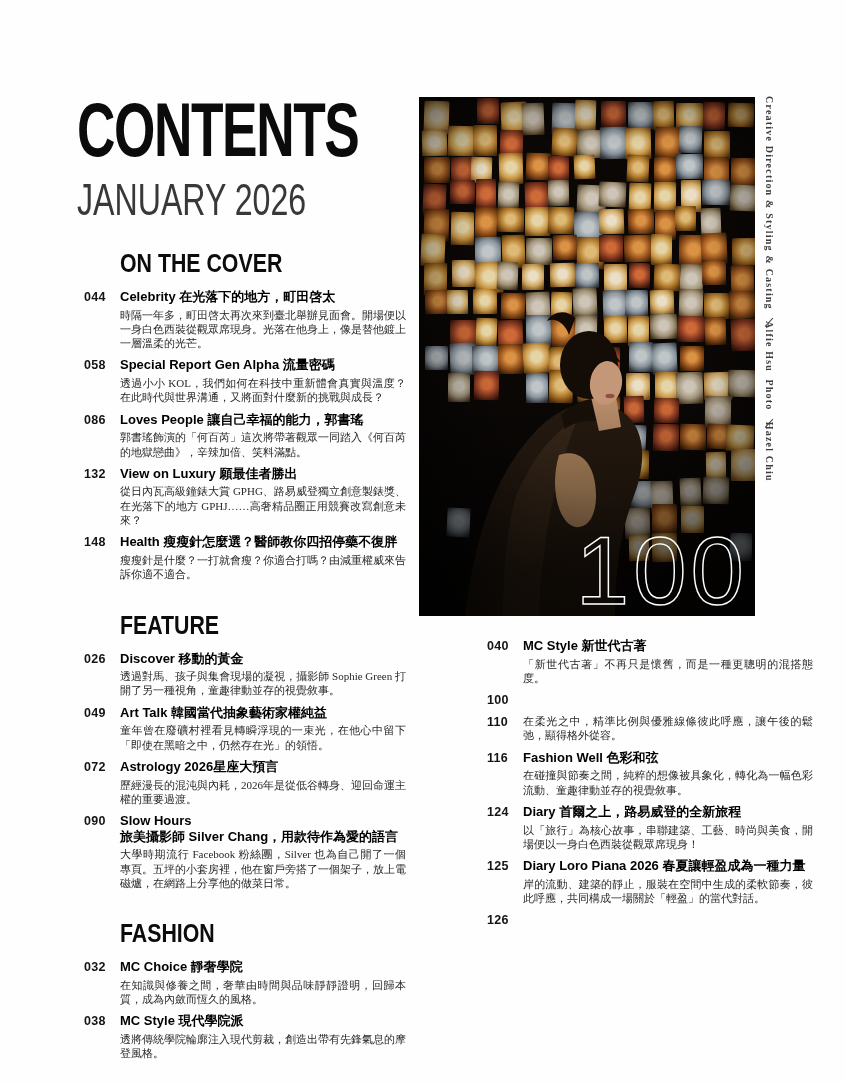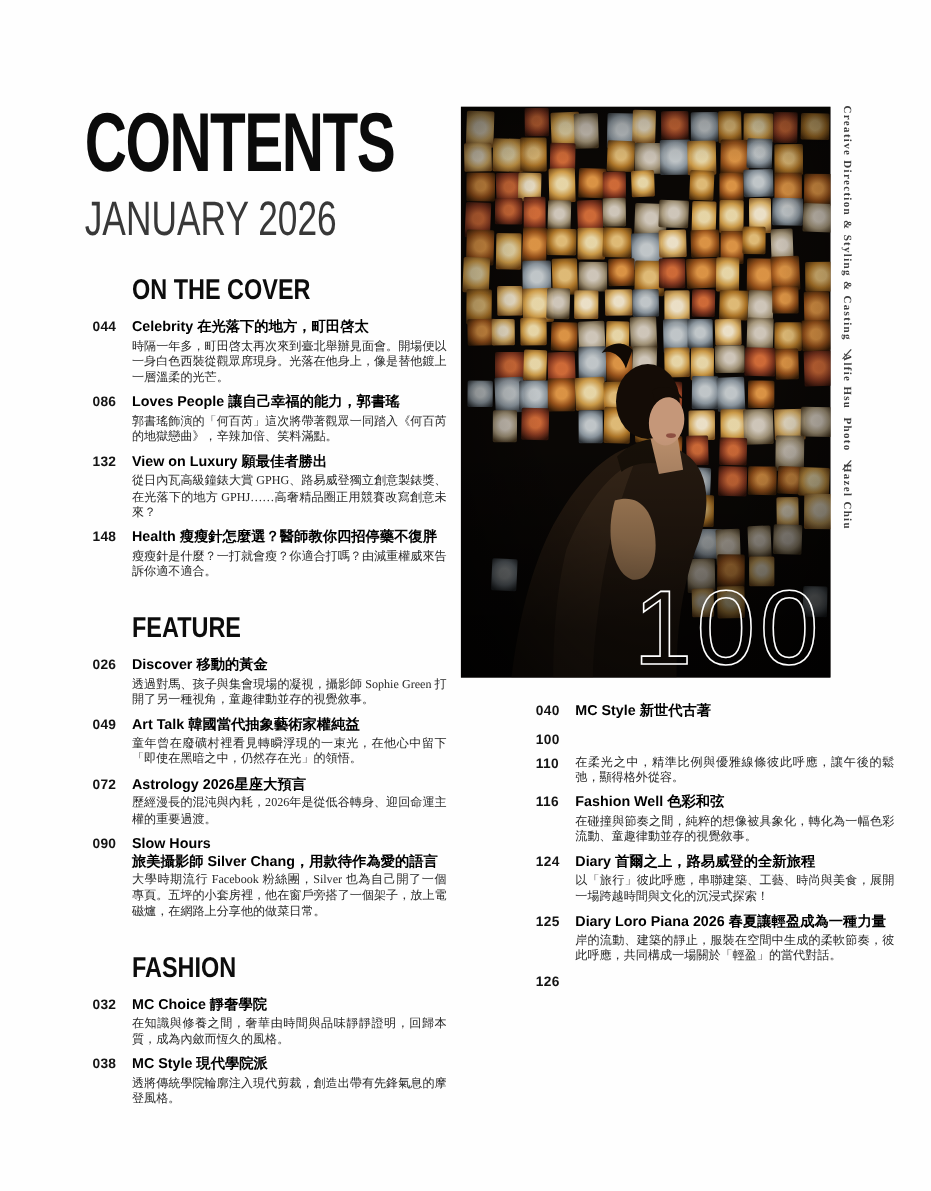--- a/index.html
+++ b/index.html
@@ -83,20 +83,27 @@
 
   <section class="col col-left">
 
     <h2 class="sec">ON THE COVER</h2>
 
     <div class="entry">
       <span class="num">044</span>
       <div class="etext">
         <div class="etitle">Celebrity 在光落下的地方，町田啓太</div>
         <div class="ebody">時隔一年多，町田啓太再次來到臺北舉辦見面會。開場便以一身白色西裝從觀眾席現身。光落在他身上，像是替他鍍上一層溫柔的光芒。</div>
+      </div>
+    </div>
+    <div class="entry">
+      <span class="num">058</span>
+      <div class="etext">
+        <div class="etitle">Special Report Gen Alpha 流量密碼</div>
+        <div class="ebody">透過小小 KOL，我們如何在科技中重新體會真實與溫度？在此時代與世界溝通，又將面對什麼新的挑戰與成長？</div>
       </div>
     </div>
     <div class="entry">
       <span class="num">086</span>
       <div class="etext">
         <div class="etitle">Loves People 讓自己幸福的能力，郭書瑤</div>
         <div class="ebody">郭書瑤飾演的「何百芮」這次將帶著觀眾一同踏入《何百芮的地獄戀曲》，辛辣加倍、笑料滿點。</div>
       </div>
     </div>
     <div class="entry">
@@ -351,20 +358,21 @@
   </figure>
 
   <div class="credit">Creative Direction &amp; Styling &amp; Casting／Alfie Hsu  Photo／Hazel Chiu</div>
 
   <section class="col col-right">
 
     <div class="entry">
       <span class="num">040</span>
       <div class="etext">
         <div class="etitle">MC Style 新世代古著</div>
+        <div class="ebody">「新世代古著」不再只是懷舊，而是一種更聰明的混搭態度。</div>
       </div>
     </div>
     <div class="entry">
       <span class="num">100</span>
     </div>
     <div class="entry">
       <span class="num">110</span>
       <div class="etext">
         <div class="ebody">在柔光之中，精準比例與優雅線條彼此呼應，讓午後的鬆弛，顯得格外從容。</div>
       </div>
@@ -373,21 +381,21 @@
       <span class="num">116</span>
       <div class="etext">
         <div class="etitle">Fashion Well 色彩和弦</div>
         <div class="ebody">在碰撞與節奏之間，純粹的想像被具象化，轉化為一幅色彩流動、童趣律動並存的視覺敘事。</div>
       </div>
     </div>
     <div class="entry">
       <span class="num">124</span>
       <div class="etext">
         <div class="etitle">Diary 首爾之上，路易威登的全新旅程</div>
-        <div class="ebody">以「旅行」彼此呼應，串聯建築、工藝、時尚與美食，展開一場跨越時間與文化的沉浸式探索！</div>
+        <div class="ebody">以「旅行」為核心故事，串聯建築、工藝、時尚與美食，開場便以一身白色西裝從觀眾席現身！</div>
       </div>
     </div>
     <div class="entry">
       <span class="num">125</span>
       <div class="etext">
         <div class="etitle">Diary Loro Piana 2026 春夏讓輕盈成為一種力量</div>
         <div class="ebody">岸的流動、建築的靜止，服裝在空間中生成的柔軟節奏，彼此呼應，共同構成一場關於「輕盈」的當代對話。</div>
       </div>
     </div>
     <div class="entry">

